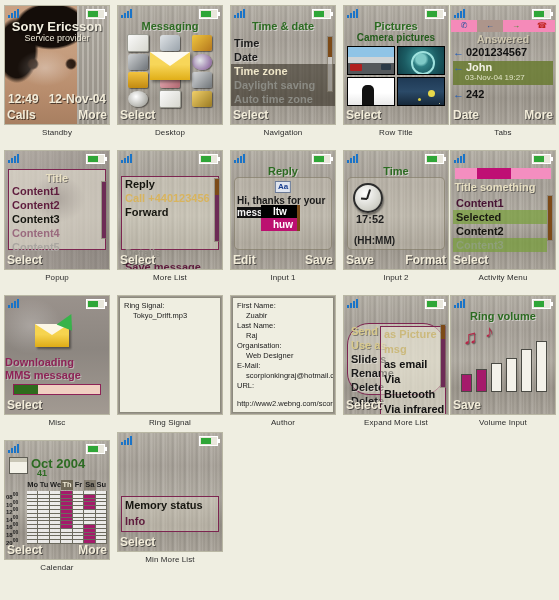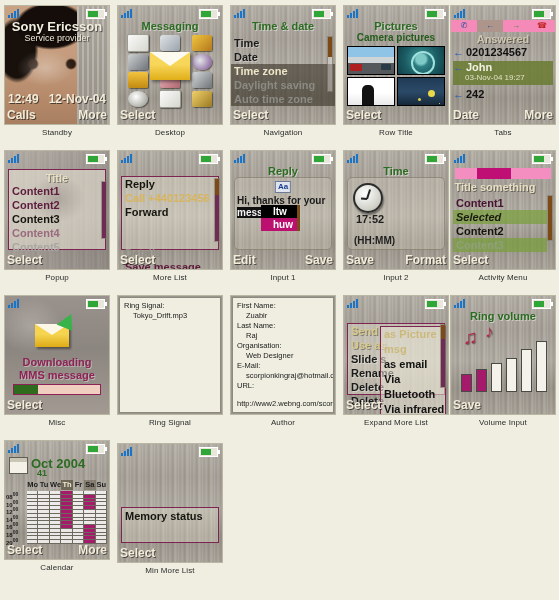--- a/index.html
+++ b/index.html
@@ -224,21 +224,21 @@
   
   .dlimg{
     position:absolute;inset:0;
     background:
       radial-gradient(ellipse 44px 40px at 26px 30px, rgba(255,255,255,.22), rgba(255,255,255,0) 70%),
       linear-gradient(180deg,#9a928c 0%,#8c8680 45%,#a29a92 100%);
   }
   .dlenv{position:absolute;left:30px;top:28px;width:34px;height:23px;background:linear-gradient(180deg,#f6d44f 0 45%,#deab16 100%);box-shadow:2px 2px 2px rgba(0,0,0,.4);}
   .dlenv:before{content:"";position:absolute;left:0;top:0;border-left:17px solid transparent;border-right:17px solid transparent;border-top:11px solid #fcf7e6;}
   .dlarrow{position:absolute;left:54px;top:22px;width:0;height:0;border-left:9px solid transparent;border-right:9px solid transparent;border-top:14px solid #37b34a;transform:rotate(-35deg);}
-  .dltxt{position:absolute;left:0;right:0;text-align:center;font-size:11px;font-weight:bold;color:#8d2256;text-shadow:1px 1px 0 rgba(255,255,255,.35);}
+  .dltxt{position:absolute;left:0;right:0;text-align:left;font-size:11px;font-weight:bold;color:#8d2256;text-shadow:1px 1px 0 rgba(255,255,255,.35);}
   .progress{position:absolute;left:8px;right:8px;top:88px;height:9px;border:1px solid #8d2256;background:#f0cfc1;}
   .progress i{display:block;height:100%;background:#2e6b1c;}
 
   
   .plainbox{
     position:absolute;left:1px;top:1px;right:1px;bottom:1px;
     background:#efeee1;border:1px solid #8c8a7c;
     font-size:7.5px;color:#1a1a1a;line-height:10px;padding:3px 4px;box-sizing:border-box;
     overflow:hidden;
   }
@@ -601,21 +601,21 @@
             <i></i>
           </div>
         <div class="batt"></div>
       </div>
       <div class="actbar">
           <div class="on"></div>
         </div>
       <div style="position:absolute;left:0;right:16px;top:30px;text-align:center;font-size:11px;font-weight:bold;color:#e7dfc2;text-shadow:1px 1px 0 rgba(0,0,0,.4);">Title something</div>
       <div style="position:absolute;left:2px;right:8px;top:45px;">
         <div class="actrow" style="color:#471333;">Content1</div>
-        <div class="actrow green" style="color:#1b1b12;font-style:italic;">Selected</div>
+        <div class="actrow green" style="color:#1b1b12;">Selected</div>
         <div class="actrow" style="color:#15150f;">Content2</div>
         <div class="actrow green" style="color:#8fa07a;">Content3</div>
       </div>
       <div class="sbtrack" style="top:44px;height:44px;">
         <div class="sbthumb" style="top:0;height:44px;"></div>
       </div>
       <div class="softkeys">
         <span>Select</span>
       </div>
     </div>
@@ -681,21 +681,21 @@
       <div class="wall"></div>
       <div class="statusbar">
         <div class="sigbars">
             <i></i>
             <i></i>
             <i></i>
             <i></i>
           </div>
         <div class="batt"></div>
       </div>
-      <div class="menubox" style="left:3px;right:3px;top:27px;bottom:19px;">
+      <div class="menubox" style="left:3px;right:3px;top:27px;bottom:19px;border-radius:22px;">
         <div class="exprow">Send</div>
         <div class="exprow">Use as</div>
         <div class="exprow b">Slide s</div>
         <div class="exprow b">Rename</div>
         <div class="exprow b">Delete</div>
         <div class="exprow b">Delete</div>
       </div>
       <div class="submenu">
         <div class="first">as Picture msg</div>
         <div>as email</div>
@@ -877,34 +877,35 @@
           <i></i>
         </div>
       <div class="softkeys">
         <span>Select</span>
         <span>More</span>
       </div>
     </div>
     <div class="caption">Calendar</div>
   </div>
 
-  <div class="cell" style="left:117px;top:443px;">
+  <div class="cell" style="left:117px;top:432px;">
     <div class="screen">
       <div class="wall"></div>
       <div class="statusbar">
         <div class="sigbars">
             <i></i>
             <i></i>
             <i></i>
             <i></i>
           </div>
         <div class="batt"></div>
       </div>
       <div class="minbox">
         <div style="color:#15150f;">Memory status</div>
+        <div style="color:#5e1c3d;">Info</div>
       </div>
       <div class="softkeys">
         <span>Select</span>
       </div>
     </div>
     <div class="caption">Min More List</div>
   </div>
 
 </div>
 

